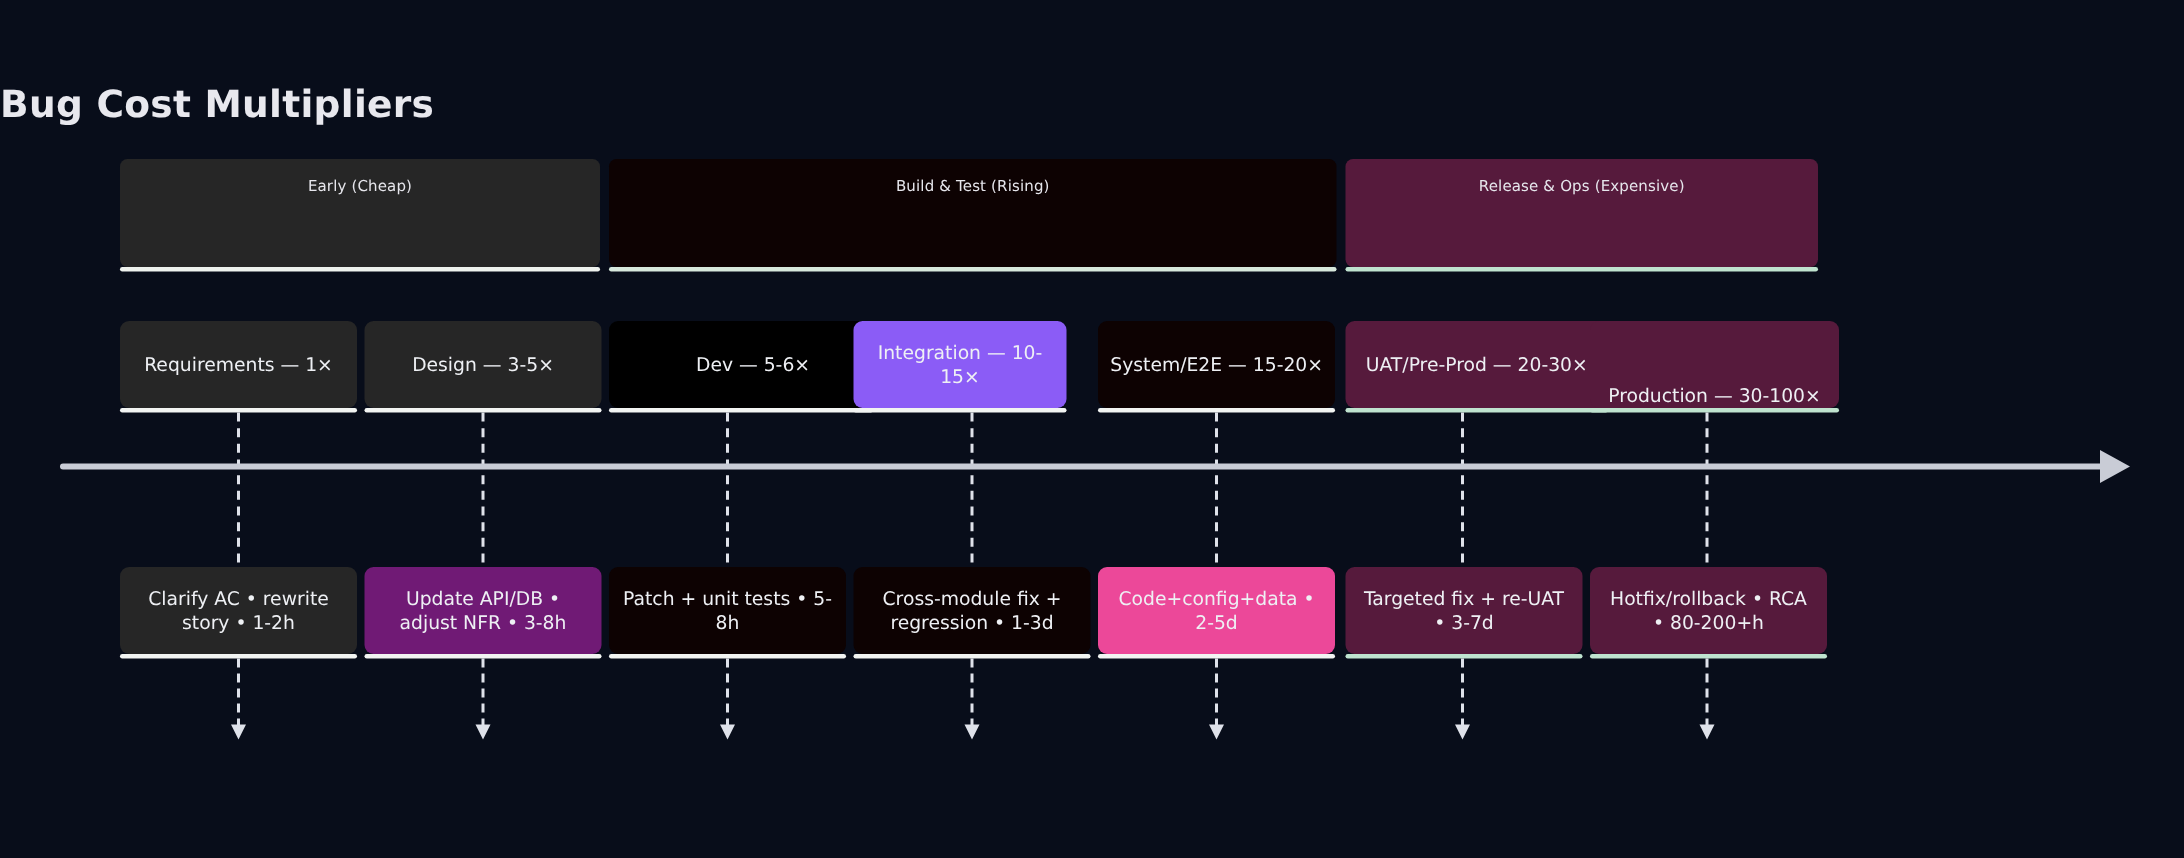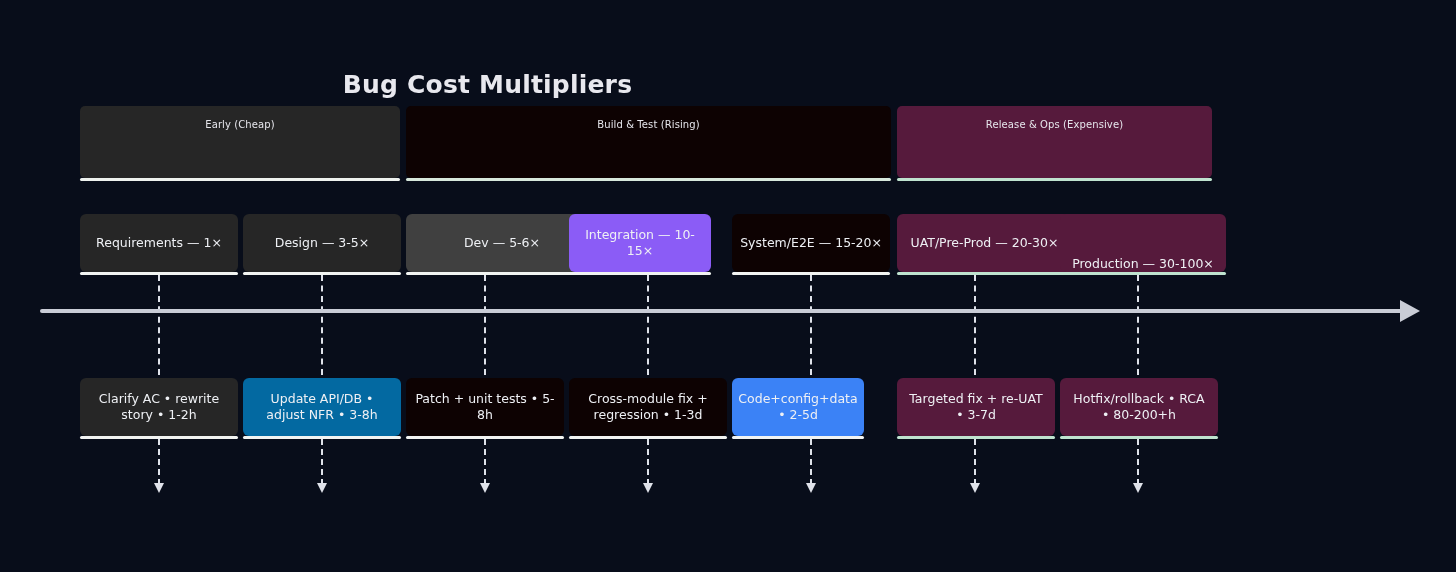--- a/index.html
+++ b/index.html
@@ -8,25 +8,24 @@
     background:#080d1a;
     font-family:"DejaVu Sans","Liberation Sans",sans-serif;
     overflow:hidden;
     position:relative;
   }
   #stage{position:absolute;inset:0;}
 
   .title{
     position:absolute;
     left:0;top:55px;width:975px;
-    text-align:center;
+    text-align:left;
     font-size:25px;font-weight:700;
     color:#e8e8ee;
     letter-spacing:.2px;
-    margin-top:15px;
   }
 
   
   .bands{position:absolute;left:80px;top:106px;width:1132px;height:72px;}
   .band{
     position:absolute;top:0;height:72px;
     border-radius:5px;
     box-sizing:border-box;
   }
   .band-label{
@@ -115,21 +114,21 @@
 
   <div class="row row-stage" id="stages">
       <div class="cell" style="left: 0px; width: 158px; background: rgb(38, 38, 38);">
         <div class="cell-txt">Requirements — 1×</div>
         <div class="cell-rule" style="background: rgb(242, 244, 242);"></div>
       </div>
       <div class="cell" style="left: 163px; width: 158px; background: rgb(38, 38, 38);">
         <div class="cell-txt">Design — 3-5×</div>
         <div class="cell-rule" style="background: rgb(242, 244, 242);"></div>
       </div>
-      <div class="cell" style="left: 326px; width: 176px; background: #404040; padding-left: 24px;">
+      <div class="cell" style="left: 326px; width: 176px; background: #000000; padding-left: 24px;">
         <div class="cell-txt">Dev — 5-6×</div>
         <div class="cell-rule" style="background: rgb(242, 244, 242);"></div>
       </div>
       <div class="cell" style="left: 489px; width: 142px; background: #8b5cf6;">
         <div class="cell-txt">Integration — 10-15×</div>
         <div class="cell-rule" style="background: rgb(242, 244, 242);"></div>
       </div>
       <div class="cell" style="left: 652px; width: 158px; background: rgb(13, 2, 2); justify-content: flex-end;">
         <div class="cell-txt">System/E2E — 15-20×</div>
         <div class="cell-rule" style="background: rgb(242, 244, 242);"></div>
@@ -155,33 +154,33 @@
     </div>
 
   <div class="axis"></div>
   <div class="axis-head"></div>
 
   <div class="row row-action" id="actions">
       <div class="cell" style="left: 0px; width: 158px; background: rgb(38, 38, 38);">
         <div class="cell-txt">Clarify AC • rewrite story • 1-2h</div>
         <div class="cell-rule" style="background: rgb(242, 244, 242);"></div>
       </div>
-      <div class="cell" style="left: 163px; width: 158px; background: #0369a1;">
+      <div class="cell" style="left: 163px; width: 158px; background: #701a75;">
         <div class="cell-txt">Update API/DB • adjust NFR • 3-8h</div>
         <div class="cell-rule" style="background: rgb(242, 244, 242);"></div>
       </div>
       <div class="cell" style="left: 326px; width: 158px; background: rgb(13, 2, 2);">
         <div class="cell-txt">Patch + unit tests • 5-8h</div>
         <div class="cell-rule" style="background: rgb(242, 244, 242);"></div>
       </div>
       <div class="cell" style="left: 489px; width: 158px; background: rgb(13, 2, 2);">
         <div class="cell-txt">Cross-module fix + regression • 1-3d</div>
         <div class="cell-rule" style="background: rgb(242, 244, 242);"></div>
       </div>
-      <div class="cell" style="left: 652px; width: 132px; background: #3b82f6;">
+      <div class="cell" style="left: 652px; width: 158px; background: #ec4899;">
         <div class="cell-txt">Code+config+data • 2-5d</div>
         <div class="cell-rule" style="background: rgb(242, 244, 242);"></div>
       </div>
       <div class="cell" style="left: 817px; width: 158px; background: rgb(86, 26, 60);">
         <div class="cell-txt">Targeted fix + re-UAT • 3-7d</div>
         <div class="cell-rule" style="background: rgb(191, 227, 207);"></div>
       </div>
       <div class="cell" style="left: 980px; width: 158px; background: rgb(86, 26, 60);">
         <div class="cell-txt">Hotfix/rollback • RCA • 80-200+h</div>
         <div class="cell-rule" style="background: rgb(191, 227, 207);"></div>

